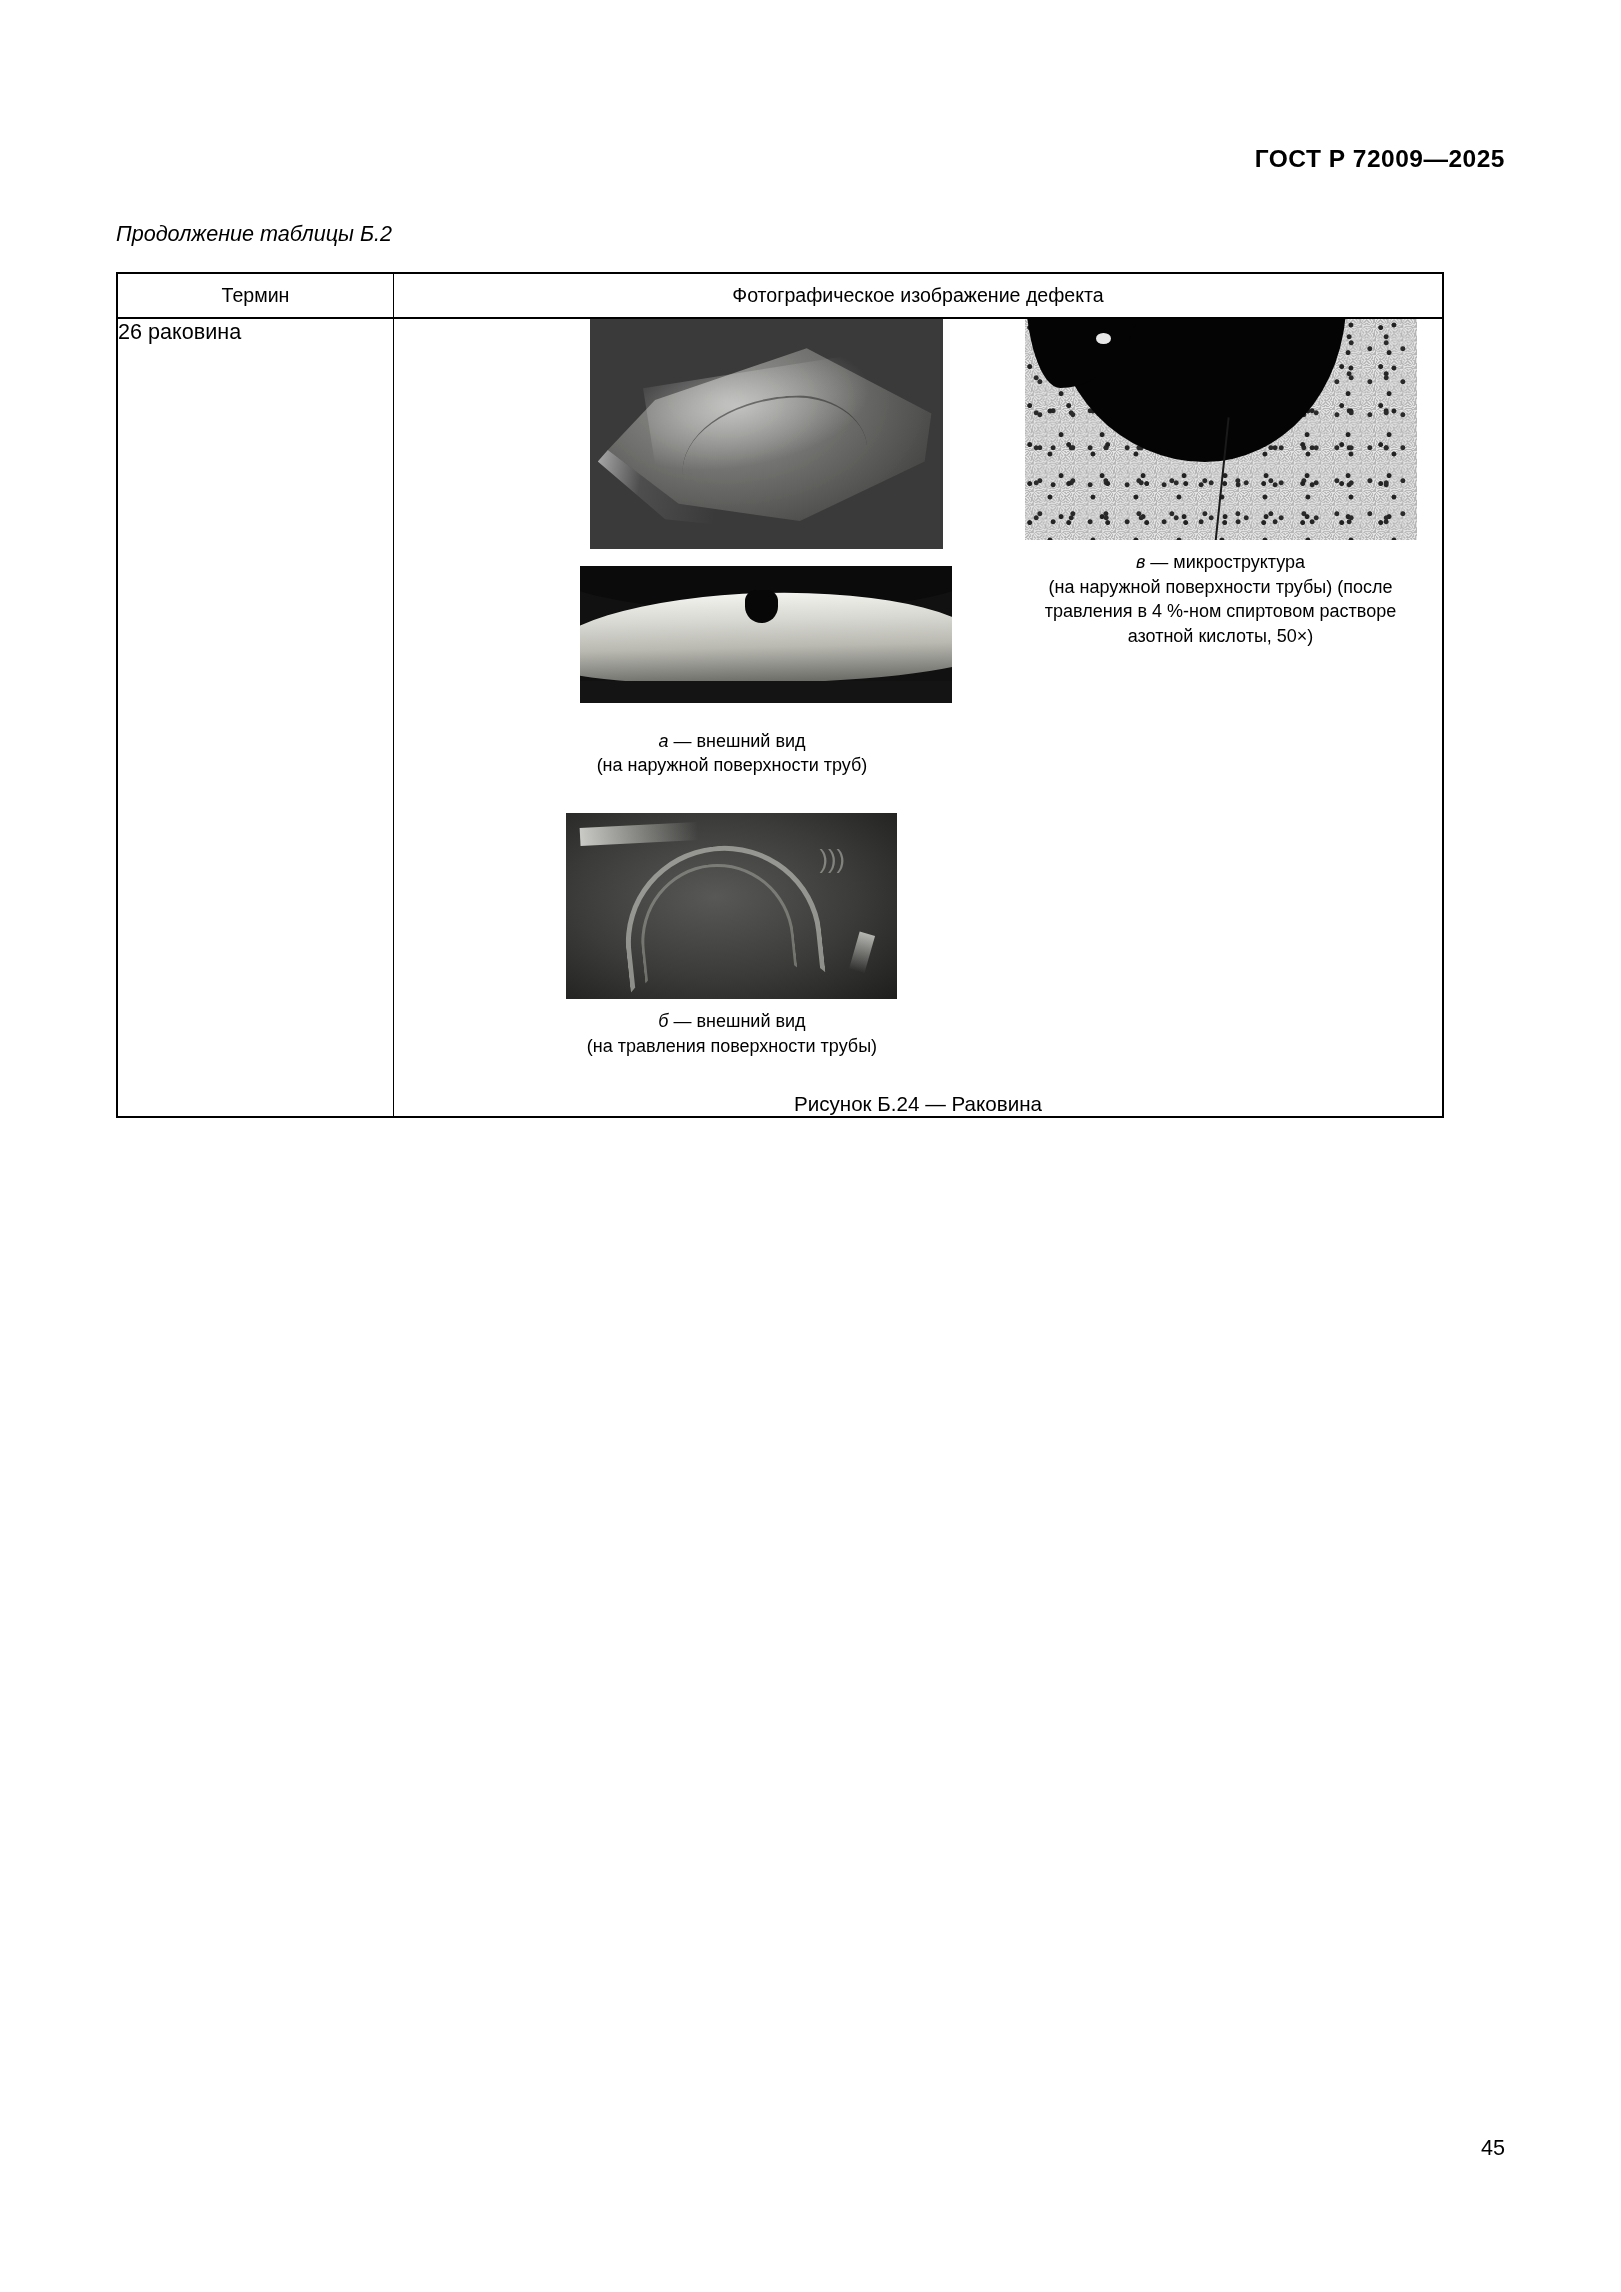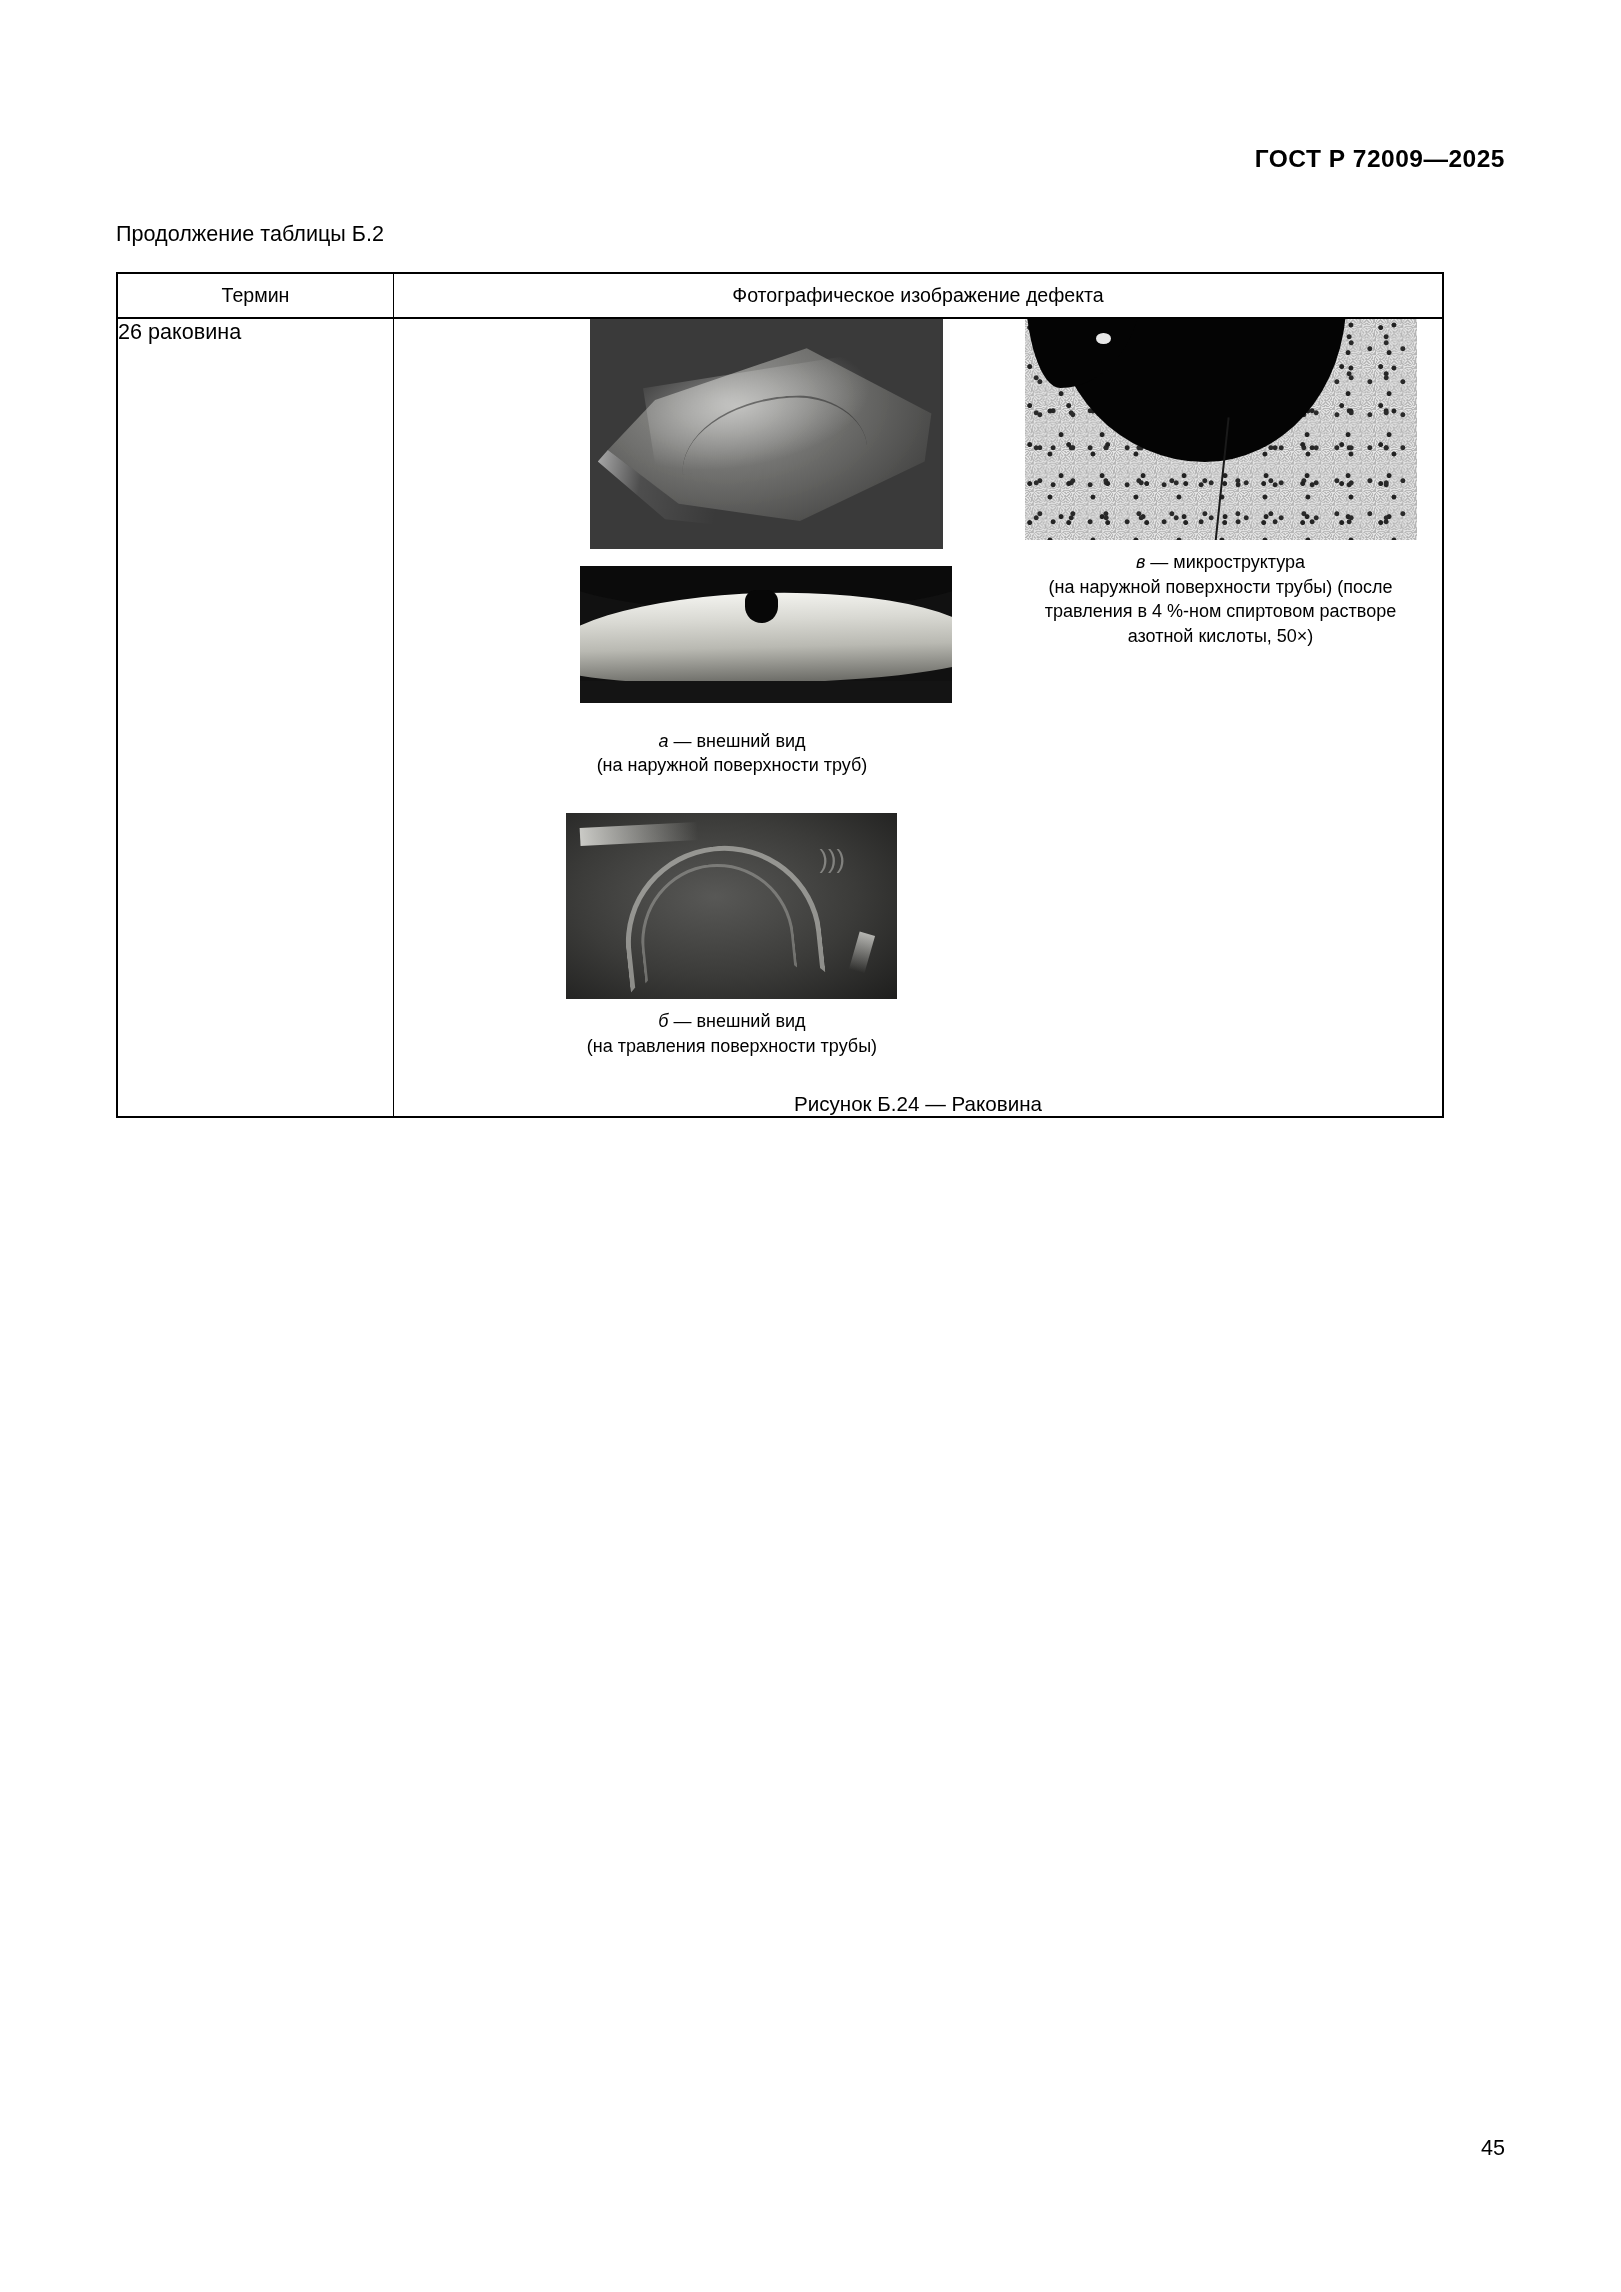--- a/index.html
+++ b/index.html
@@ -30,20 +30,21 @@
     font-weight: bold;
     letter-spacing: 0.5px;
   }
 
   
   .table-continuation {
     position: absolute;
     top: 221px;
     left: 116px;
     font-size: 21.6px;
+    font-style: italic;
   }
 
   
   .defect-table {
     position: absolute;
     top: 272px;
     left: 116px;
     width: 1328px;
     border: 2px solid #000;
     border-collapse: collapse;

